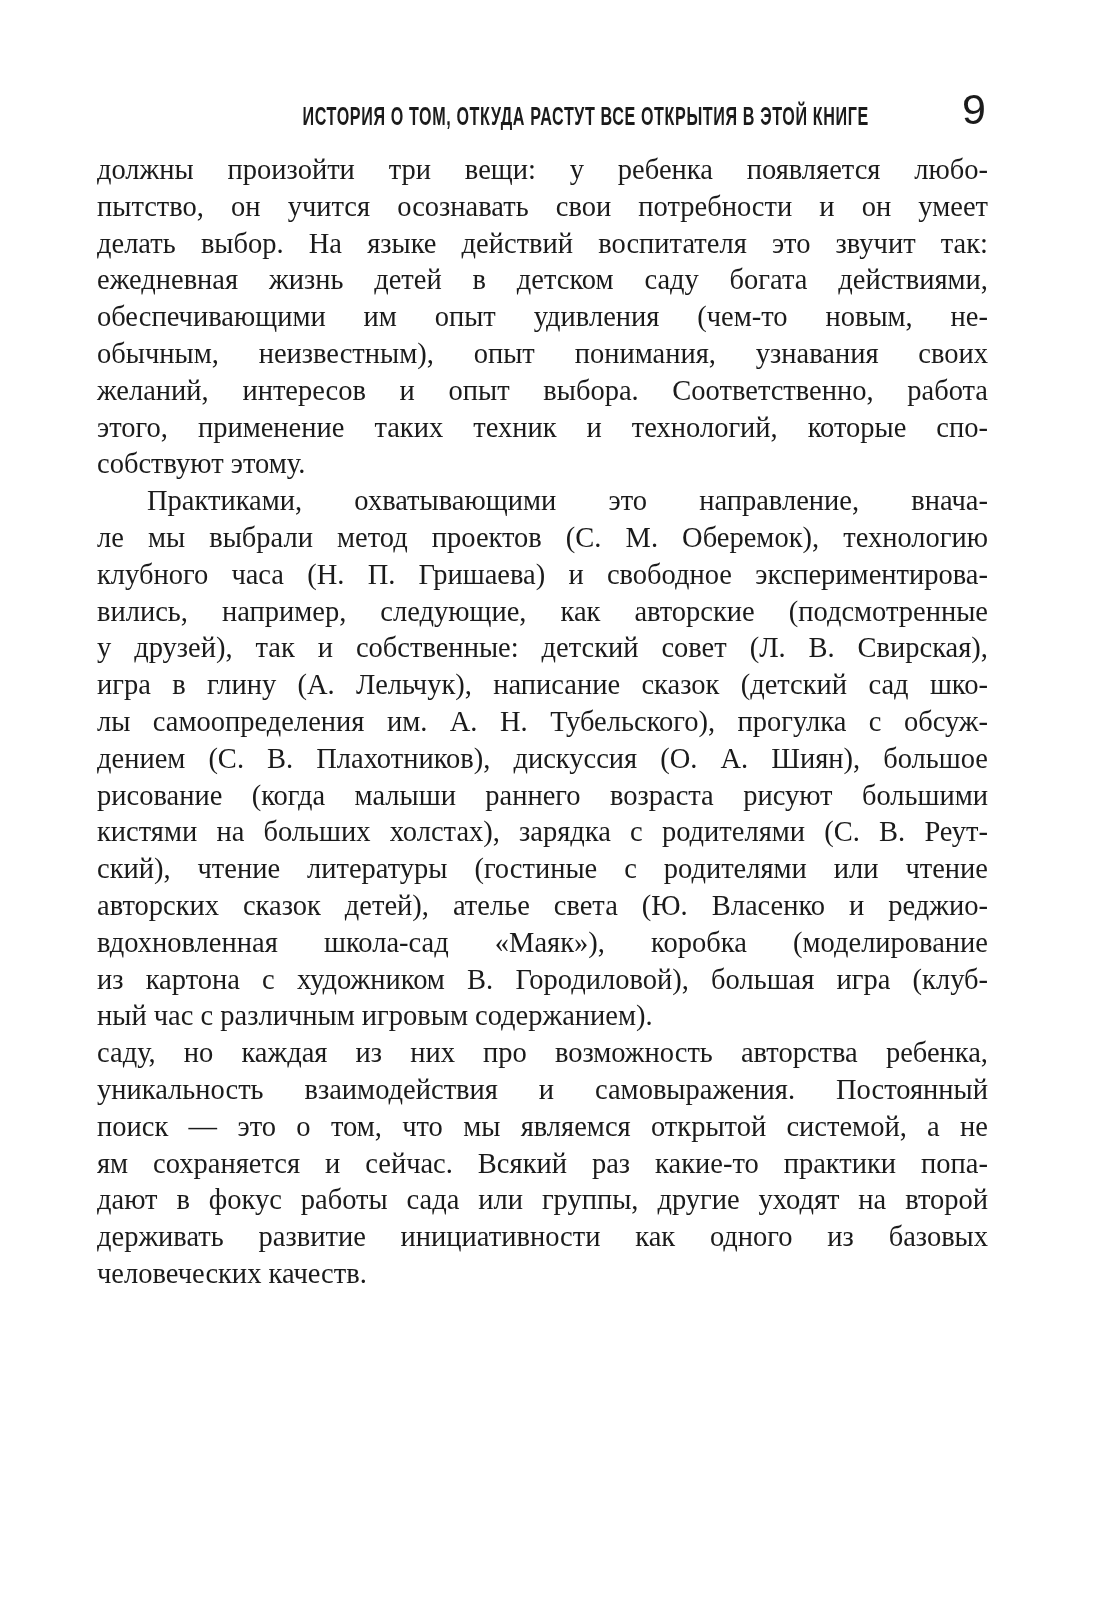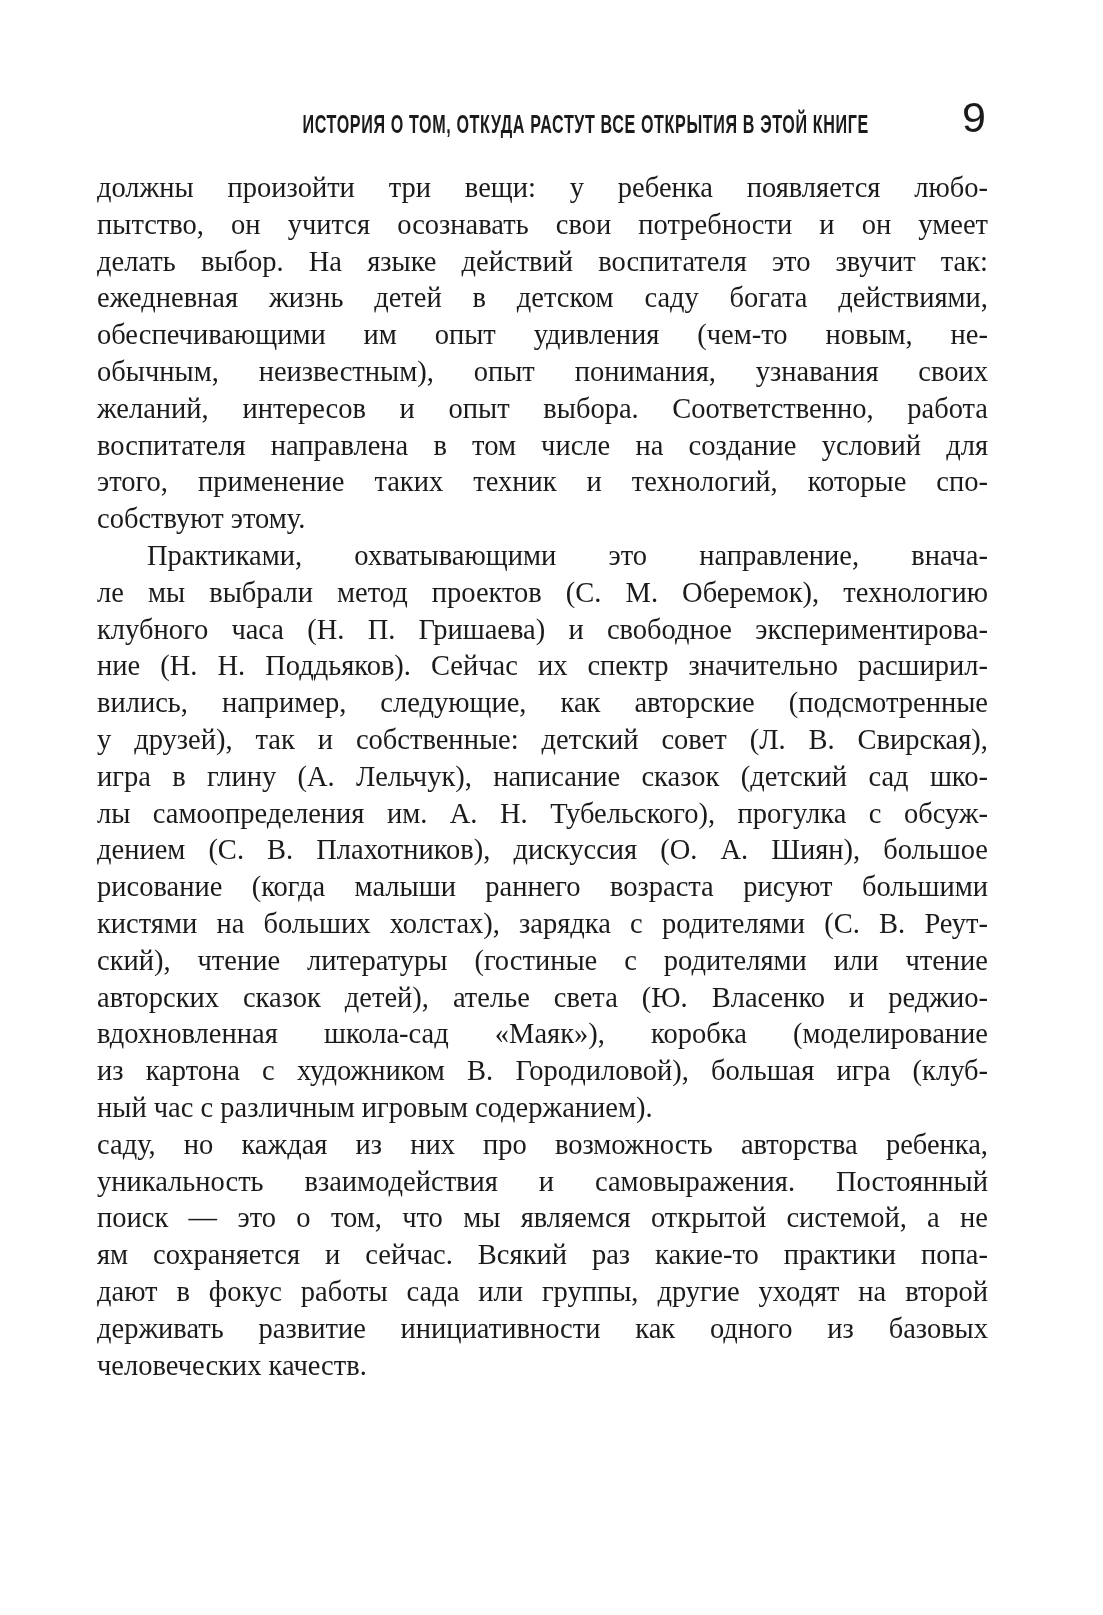--- a/index.html
+++ b/index.html
@@ -13,21 +13,21 @@
   .page {
     position: relative;
     width: 1103px;
     height: 1615px;
     background: #ffffff;
     overflow: hidden;
   }
   .content {
     position: absolute;
     left: 97px;
-    top: 16px;
+    top: 8px;
     width: 891px;
   }
   
   .running-header {
     position: relative;
     margin-top: 90px;
     height: 36px;
     display: flex;
     align-items: center;
     justify-content: center;
@@ -47,21 +47,21 @@
     right: 2px;
     top: -10px;
     font-family: "Liberation Sans", sans-serif;
     font-weight: 400;
     font-size: 43px;
     line-height: 1;
     color: #1b1b1b;
   }
   
   .body-text {
-    margin-top: 28px;
+    margin-top: 18px;
     font-size: 28.5px;
     line-height: 36.8px;
     color: #1b1b1b;
   }
   .paragraph {
     margin: 0;
   }
   .line {
     text-align: justify;
     text-align-last: justify;
@@ -88,29 +88,27 @@
     <div class="body-text" style="color: rgb(27, 27, 27);">
 
     <div class="paragraph">
           <div class="line">должны произойти три вещи: у ребенка появляется любо-</div>
           <div class="line">пытство, он учится осознавать свои потребности и он умеет</div>
           <div class="line">делать выбор. На языке действий воспитателя это звучит так:</div>
           <div class="line">ежедневная жизнь детей в детском саду богата действиями,</div>
           <div class="line">обеспечивающими им опыт удивления (чем-то новым, не-</div>
           <div class="line">обычным, неизвестным), опыт понимания, узнавания своих</div>
           <div class="line">желаний, интересов и опыт выбора. Соответственно, работа</div>
-          <div class="line">воспитателя направлена в том числе на создание условий для</div>
           <div class="line">этого, применение таких техник и технологий, которые спо-</div>
           <div class="line last">собствуют этому.</div>
         </div>
         <div class="paragraph">
           <div class="line first-indent">Практиками, охватывающими это направление, внача-</div>
           <div class="line">ле мы выбрали метод проектов (С. М. Оберемок), технологию</div>
           <div class="line">клубного часа (Н. П. Гришаева) и свободное экспериментирова-</div>
-          <div class="line">ние (Н. Н. Поддьяков). Сейчас их спектр значительно расширил-</div>
           <div class="line">вились, например, следующие, как авторские (подсмотренные</div>
           <div class="line">у друзей), так и собственные: детский совет (Л. В. Свирская),</div>
           <div class="line">игра в глину (А. Лельчук), написание сказок (детский сад шко-</div>
           <div class="line">лы самоопределения им. А. Н. Тубельского), прогулка с обсуж-</div>
           <div class="line">дением (С. В. Плахотников), дискуссия (О. А. Шиян), большое</div>
           <div class="line">рисование (когда малыши раннего возраста рисуют большими</div>
           <div class="line">кистями на больших холстах), зарядка с родителями (С. В. Реут-</div>
           <div class="line">ский), чтение литературы (гостиные с родителями или чтение</div>
           <div class="line">авторских сказок детей), ателье света (Ю. Власенко и реджио-</div>
           <div class="line">вдохновленная школа-сад «Маяк»), коробка (моделирование</div>

